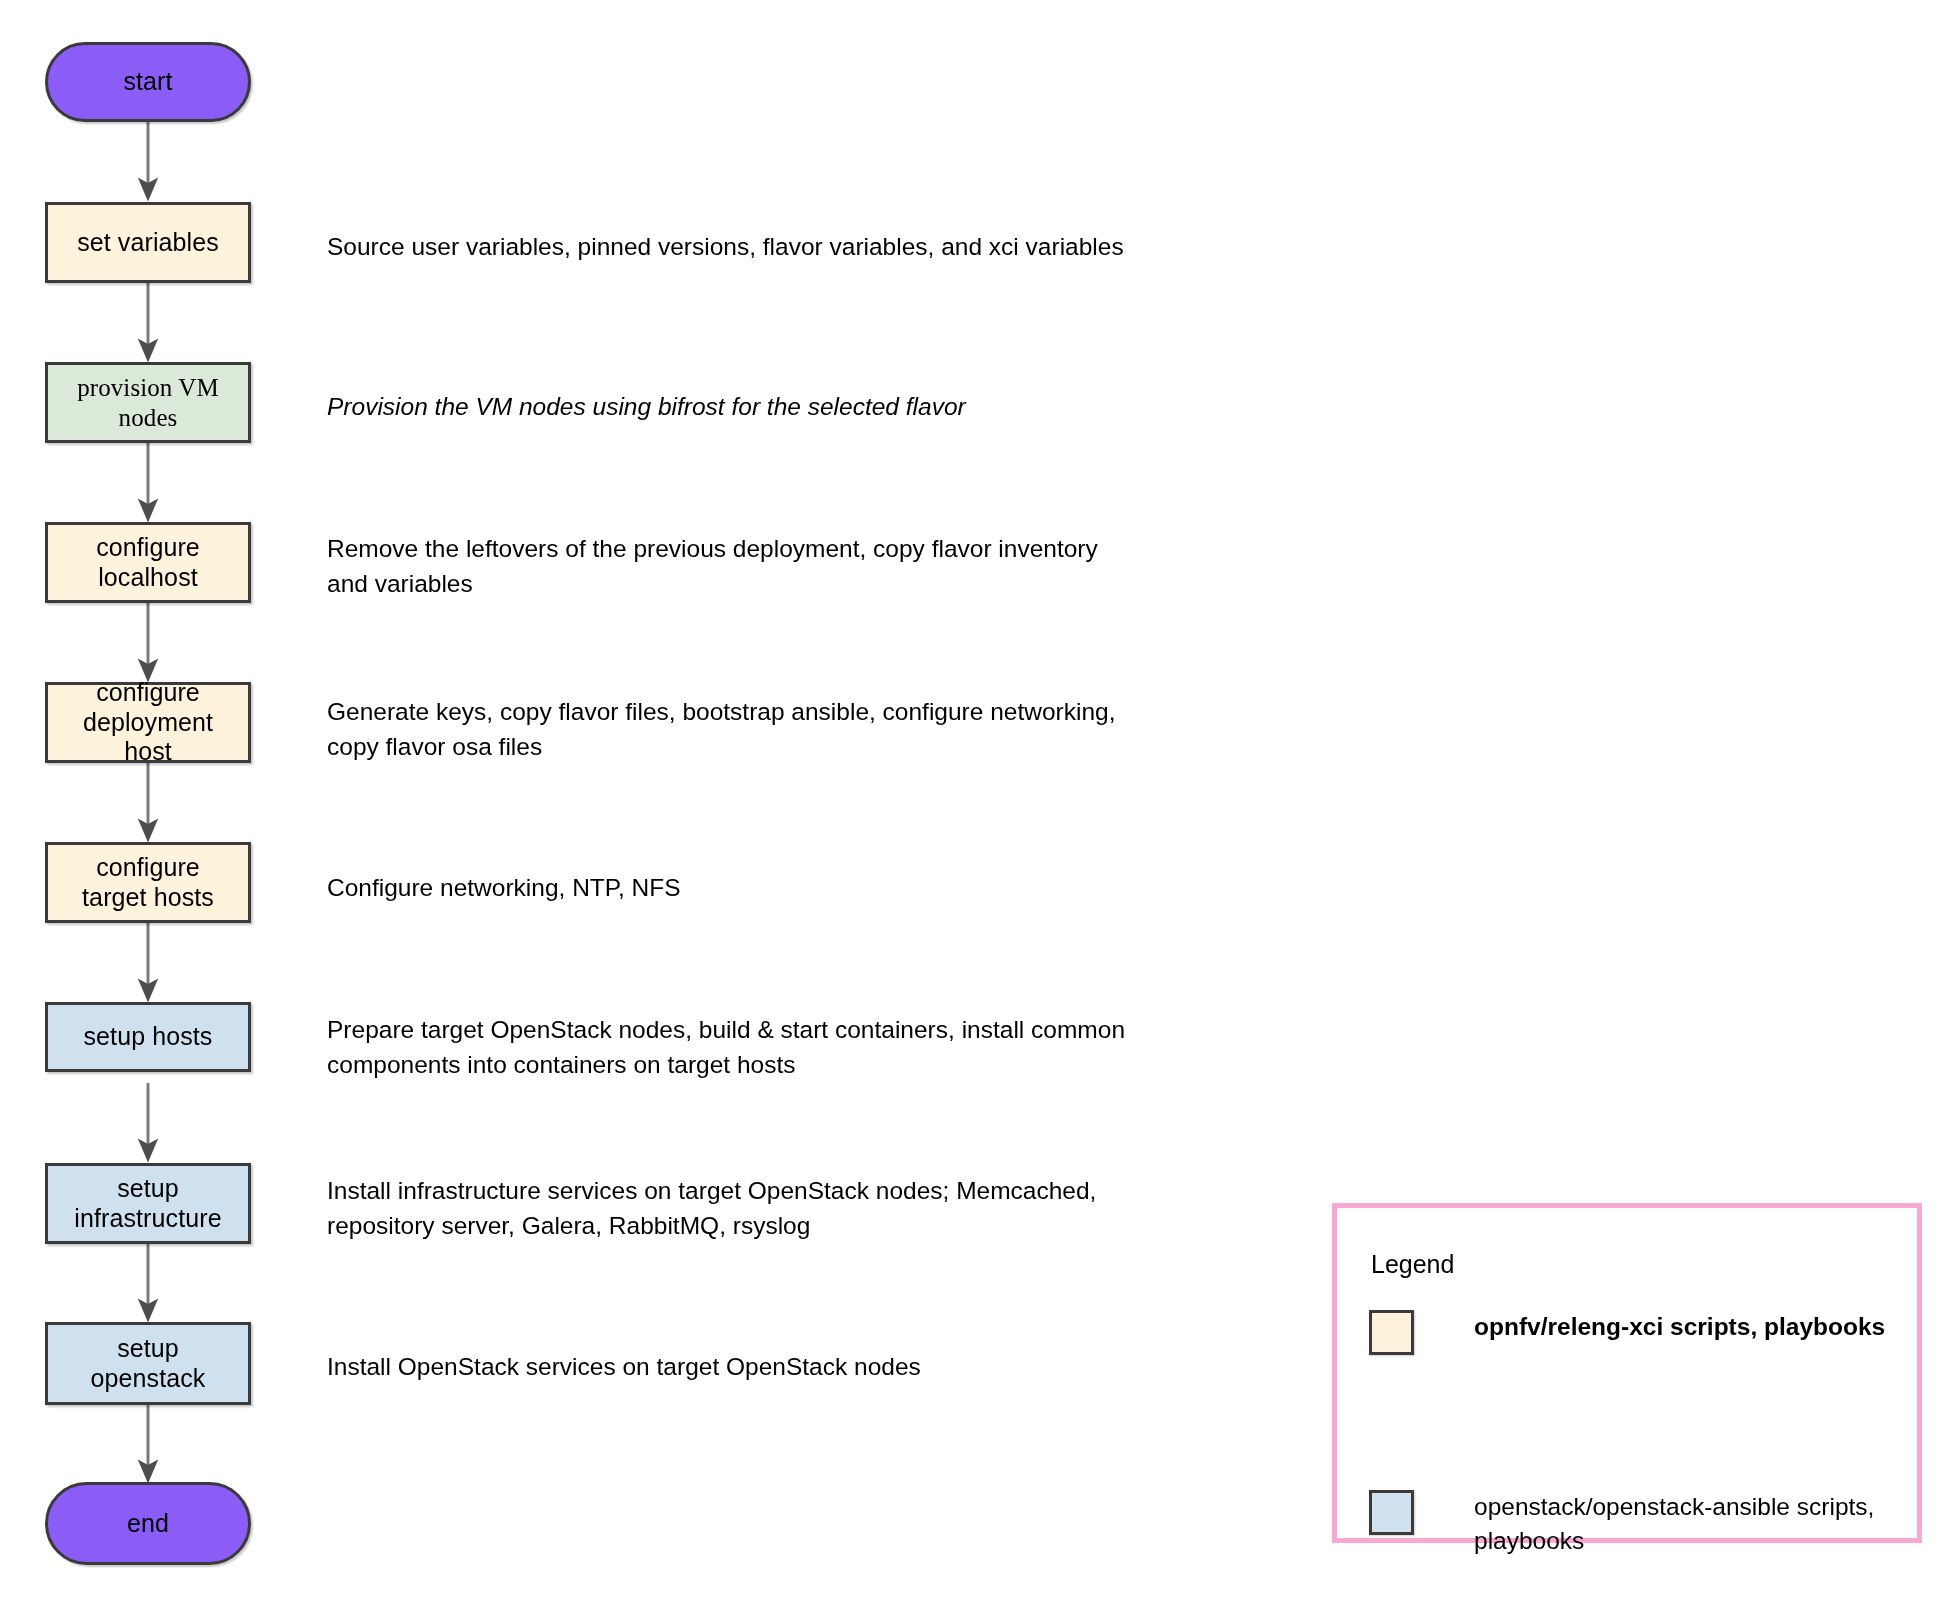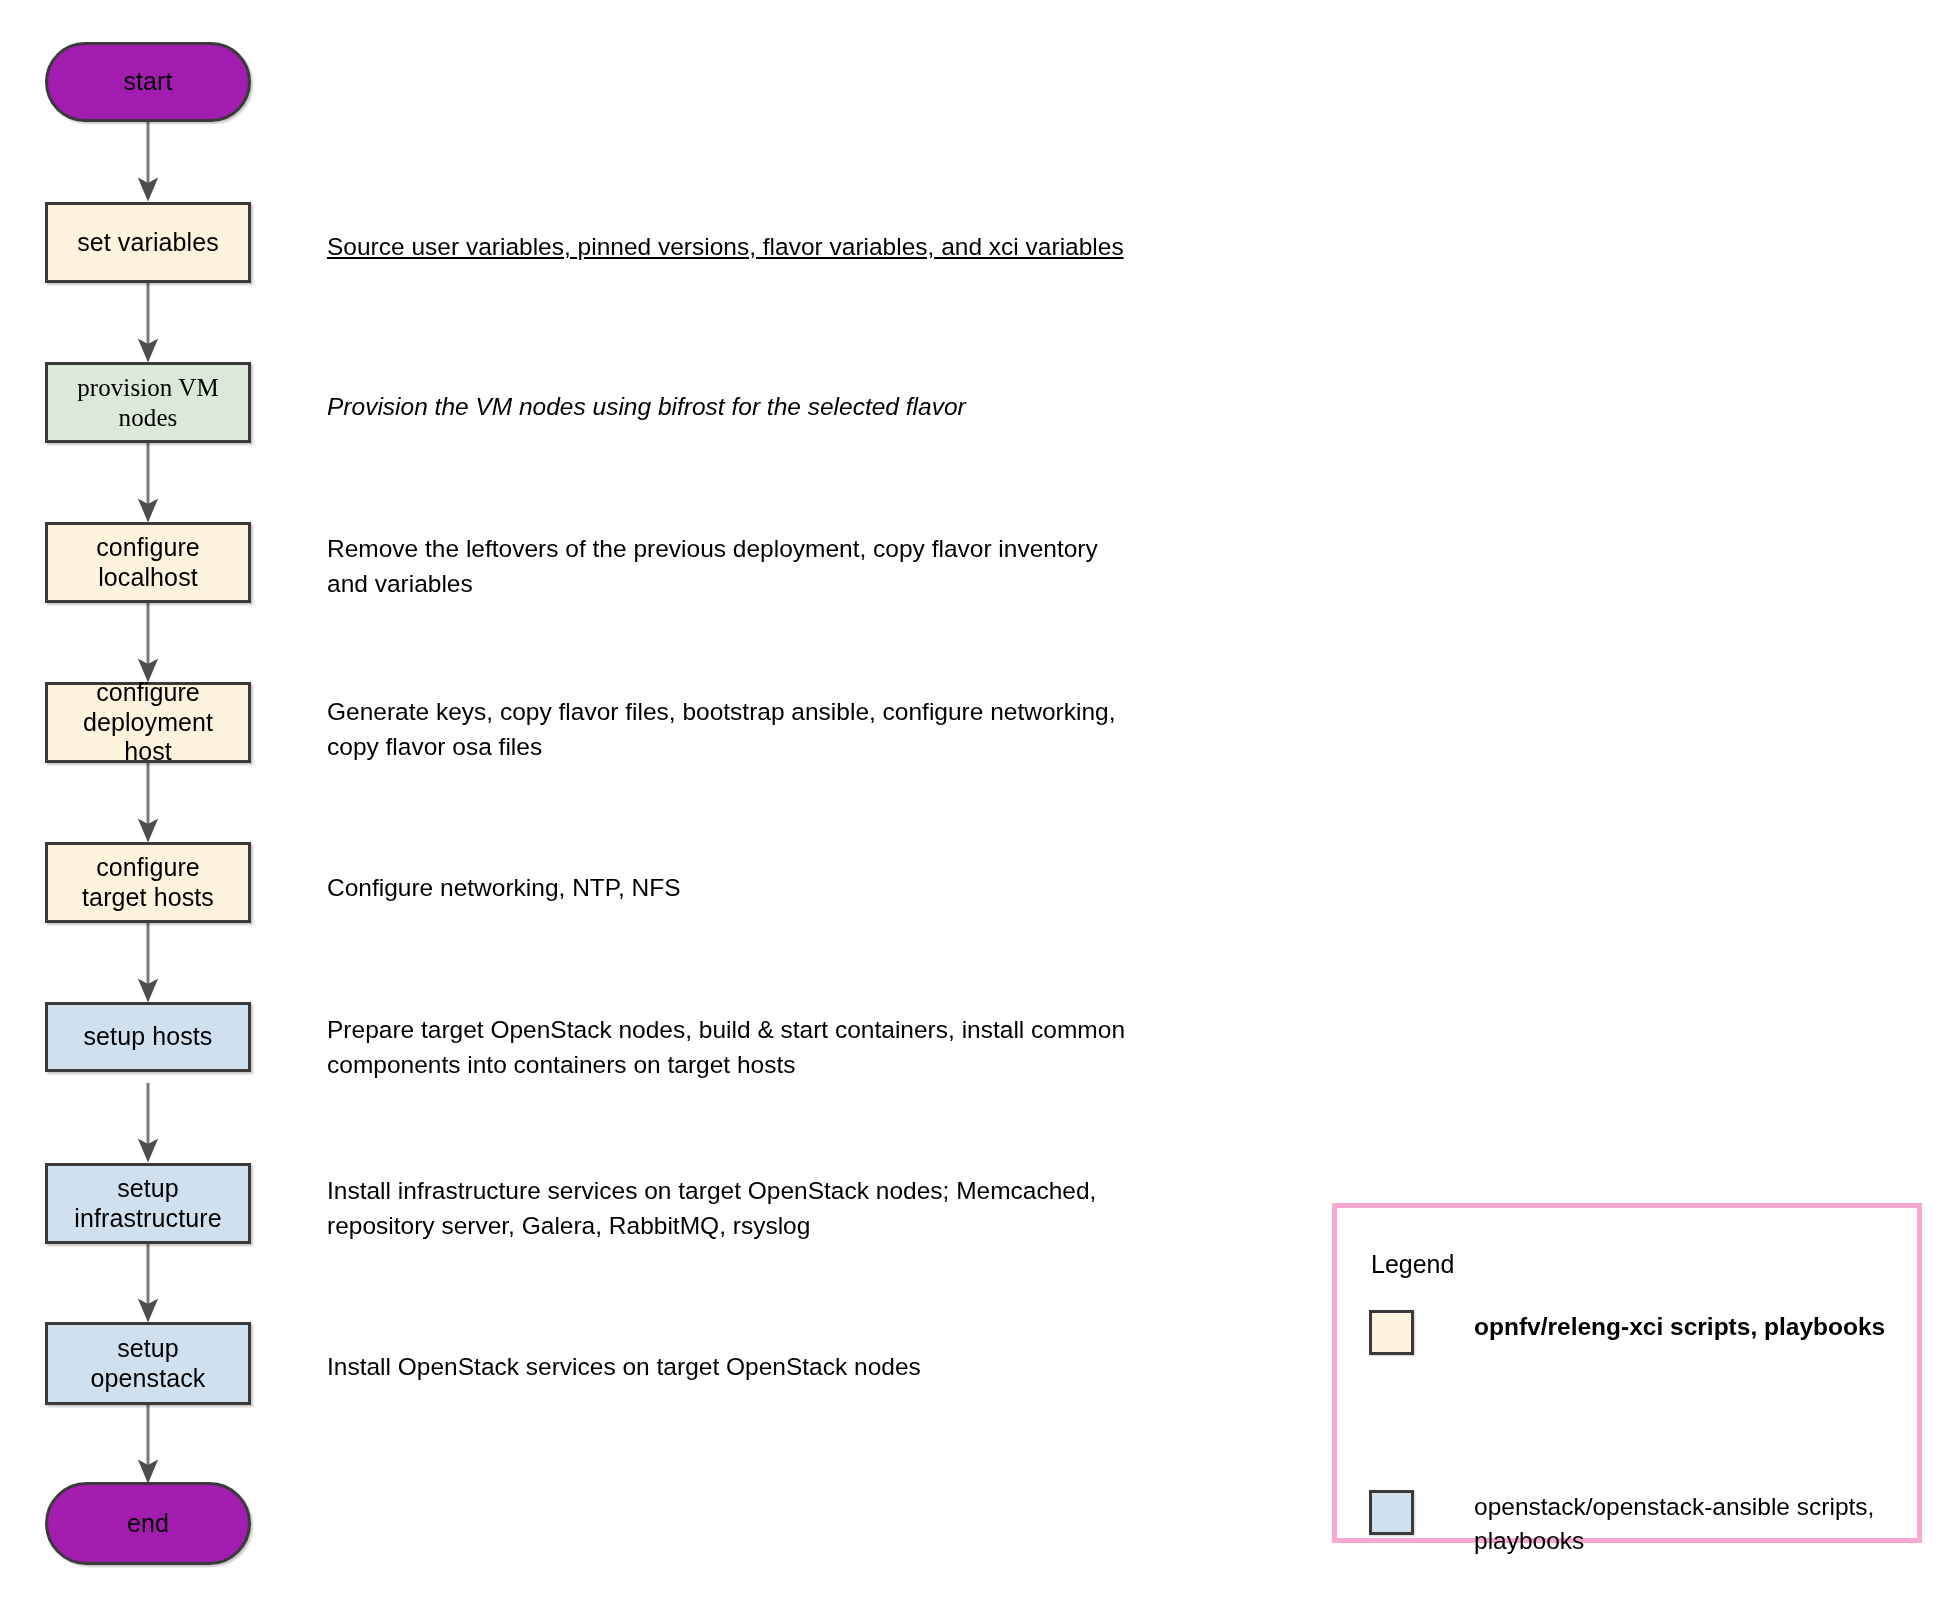--- a/index.html
+++ b/index.html
@@ -35,21 +35,21 @@
     text-align: center;
     font-size: 25px;
     line-height: 1.18;
     letter-spacing: 0.1px;
     color: #000;
     box-shadow: 2px 2px 2px rgba(0,0,0,0.22);
   }
   .node-label { display: block; width: 100%; padding: 0 4px; white-space: pre-line; }
 
   .terminator {
-    background: #a21caf;
+    background: #8b5cf6;
     border-radius: 42px;
     border-width: 3px;
   }
   .process { border-width: 3px; }
 
   .fill-xci    { background: #fdf3dd; }
   .fill-bifrost{ background: #dbe9d8; font-family: Liberation Serif, serif; }
   .fill-osa    { background: #cfe0ef; }
 
   
@@ -159,21 +159,21 @@
 
   <div class="node process fill-osa" style="left:45px; top:1322px; width:206px; height:83px;">
     <span class="node-label">setup
 openstack</span>
   </div>
 
   <div class="node terminator" style="left:45px; top:1482px; width:206px; height:83px;">
     <span class="node-label">end</span>
   </div>
 
-  <div class="desc" style="left:327px; top:230px;text-decoration:underline;">Source user variables, pinned versions, flavor variables, and xci variables</div>
+  <div class="desc" style="left:327px; top:230px;">Source user variables, pinned versions, flavor variables, and xci variables</div>
 
   <div class="desc" style="left:327px; top:390px;font-style:italic;">Provision the VM nodes using bifrost for the selected flavor</div>
 
   <div class="desc" style="left:327px; top:532px;">Remove the leftovers of the previous deployment, copy flavor inventory
 and variables</div>
 
   <div class="desc" style="left:327px; top:695px;">Generate keys, copy flavor files, bootstrap ansible, configure networking,
 copy flavor osa files</div>
 
   <div class="desc" style="left:327px; top:871px;">Configure networking, NTP, NFS</div>

